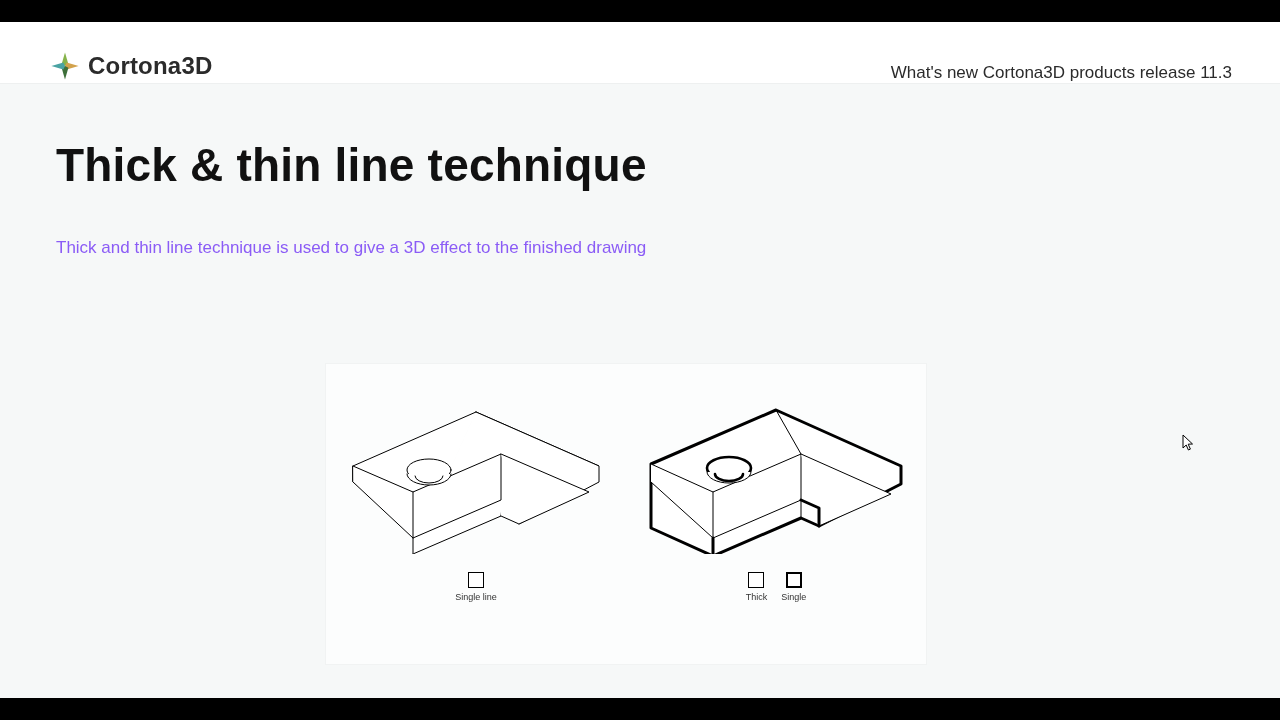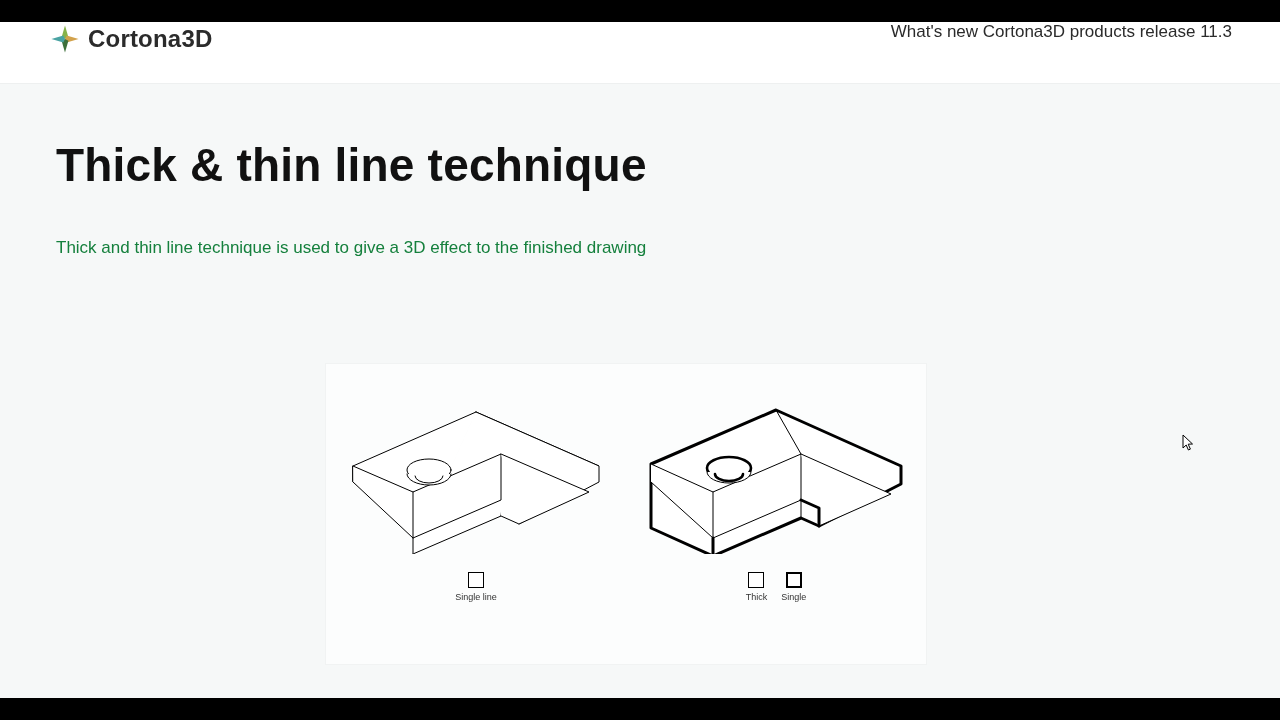--- a/index.html
+++ b/index.html
@@ -5,41 +5,41 @@
   * { box-sizing: border-box; margin: 0; padding: 0; }
   html, body { width: 1280px; height: 720px; font-family: "Segoe UI", Arial, sans-serif; }
   body { display: flex; flex-direction: column; background: #000; }
 
   .letterbox { height: 22px; background: #000; flex: 0 0 auto; }
   .page { flex: 1 1 auto; background: #f6f8f8; position: relative; overflow: hidden; }
 
   .header {
     position: absolute; left: 0; right: 0; top: 0; height: 62px;
     background: #ffffff;
-    display: flex; align-items: flex-start; justify-content: space-between;
+    display: flex; align-items: flex-end; justify-content: space-between;
     padding: 0 48px 0 48px;
     border-bottom: 1px solid #eef0f0;
   }
   .logo { display: flex; align-items: center; gap: 6px; }
   .logo-text { font-size: 24px; font-weight: 600; color: #2b2b2b; letter-spacing: 0.2px; }
   .header-right { font-size: 17px; color: #2b2b2b; }
 
   .content { position: absolute; left: 56px; right: 56px; top: 62px; bottom: 0; }
 
   .title {
     margin-top: 54px;
     font-size: 46px;
     font-weight: 800;
     color: #111;
     letter-spacing: 0.2px;
   }
   .subtitle {
     margin-top: 46px;
     font-size: 17px;
-    color: #15803d;
+    color: #8b5cf6;
     font-weight: 400;
   }
 
   .figure-card {
     position: absolute;
     left: 270px;
     top: 280px;
     width: 600px;
     height: 300px;
     background: #fcfdfd;

